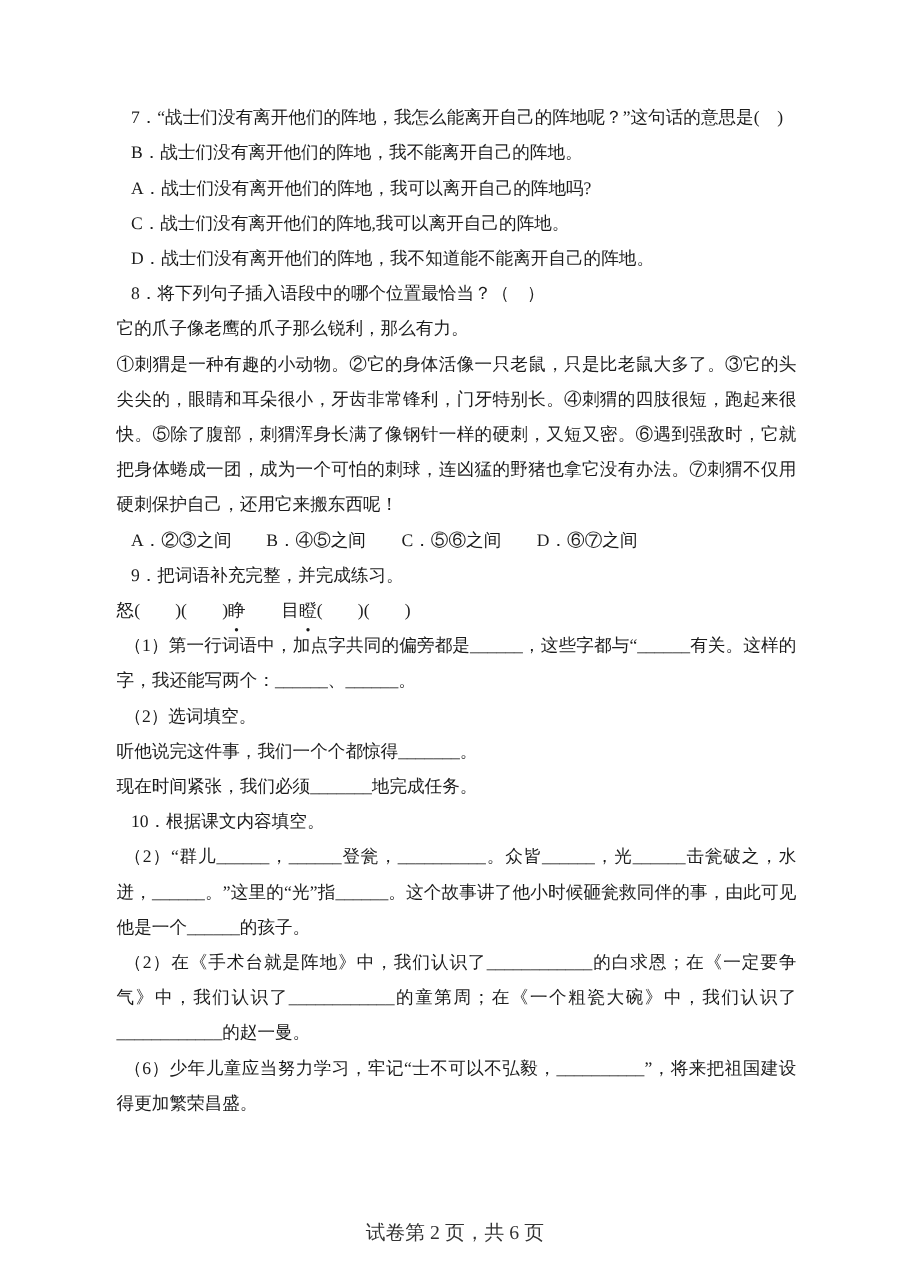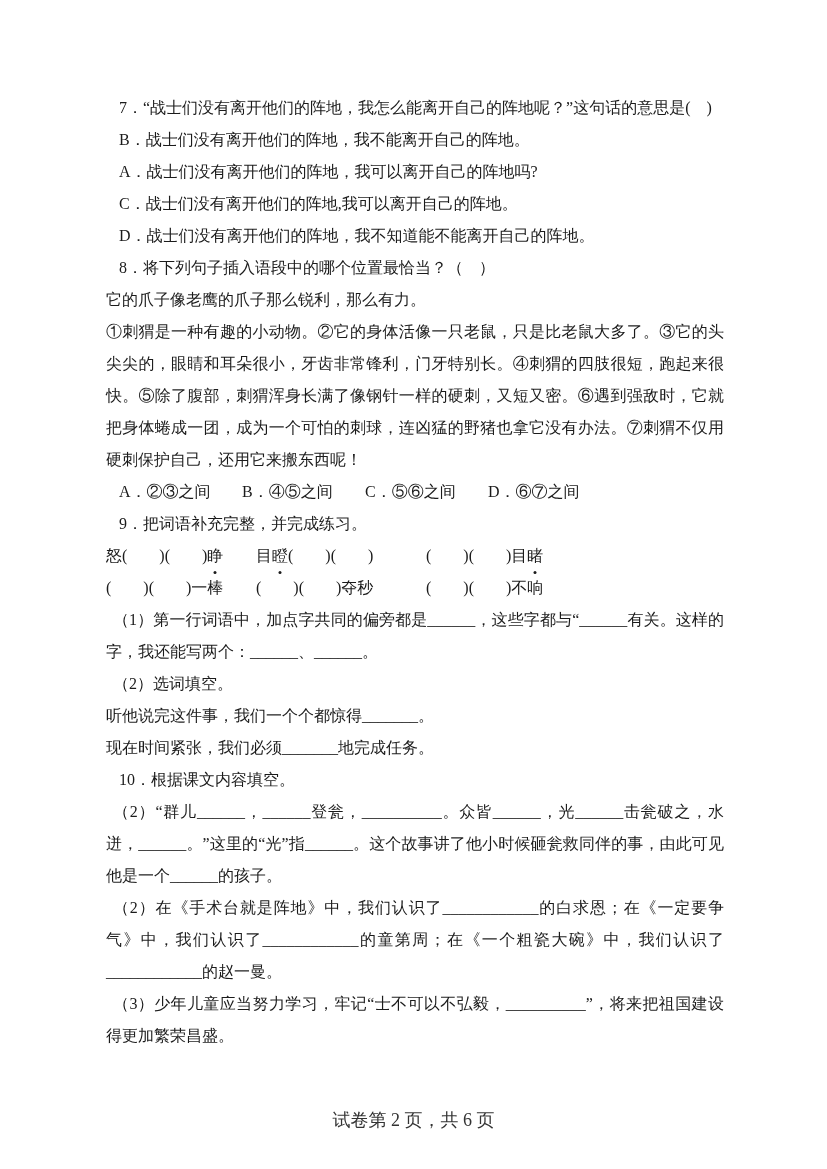--- a/index.html
+++ b/index.html
@@ -87,33 +87,27 @@
       <span class="opt">A．②③之间</span>
       <span class="opt">B．④⑤之间</span>
       <span class="opt">C．⑤⑥之间</span>
       <span class="opt">D．⑥⑦之间</span>
     </div>
 
     <p class="indent-lg">9．把词语补充完整，并完成练习。</p>
     <div class="idiom-row">
       <span class="col-1"><span>怒(　　)(　　)</span><span class="dot-under">睁</span></span>
       <span class="col-2"><span>目</span><span class="dot-under">瞪</span><span>(　　)(　　)</span></span>
-      <span class="col-3"><span>(　　)(　　)目</span><span class="dot-under">睹</span></span>
-    </div>
-    <div class="idiom-row">
-      <span class="col-1">(　　)(　　)一棒</span>
-      <span class="col-2">(　　)(　　)夺秒</span>
-      <span class="col-3">(　　)(　　)不响</span>
     </div>
     <p class="indent-sm">（1）第一行词语中，加点字共同的偏旁都是______，这些字都与“______有关。这样的字，我还能写两个：______、______。</p>
     <p class="indent-sm">（2）选词填空。</p>
     <p>听他说完这件事，我们一个个都惊得_______。</p>
     <p>现在时间紧张，我们必须_______地完成任务。</p>
 
     <p class="indent-lg">10．根据课文内容填空。</p>
     <p class="indent-sm">（2）“群儿______，______登瓮，__________。众皆______，光______击瓮破之，水迸，______。”这里的“光”指______。这个故事讲了他小时候砸瓮救同伴的事，由此可见他是一个______的孩子。</p>
     <p class="indent-sm">（2）在《手术台就是阵地》中，我们认识了____________的白求恩；在《一定要争气》中，我们认识了____________的童第周；在《一个粗瓷大碗》中，我们认识了____________的赵一曼。</p>
-    <p class="indent-sm">（3）少年儿童应当努力学习，牢记“士不可以不弘毅，__________”，将来把祖国建设得更加繁荣昌盛。</p>
+    <p class="indent-sm">（6）少年儿童应当努力学习，牢记“士不可以不弘毅，__________”，将来把祖国建设得更加繁荣昌盛。</p>
 
   </div>
 
   <div class="footer">试卷第 2 页，共 6 页</div>
 </div>
 
 </body></html>

